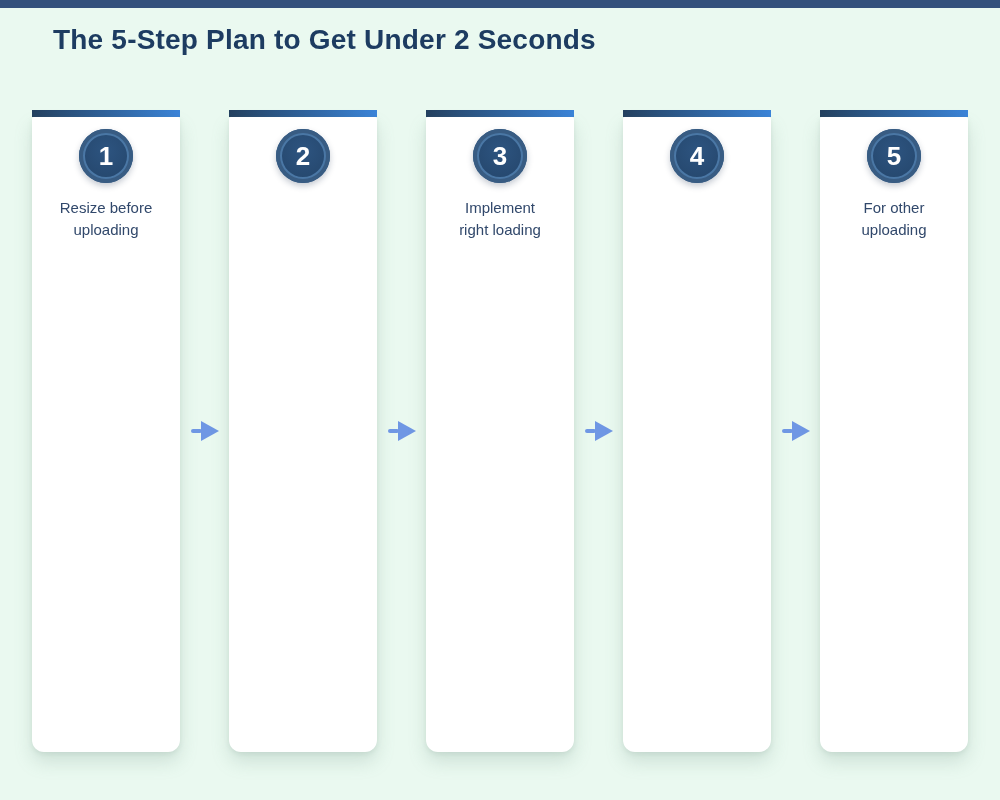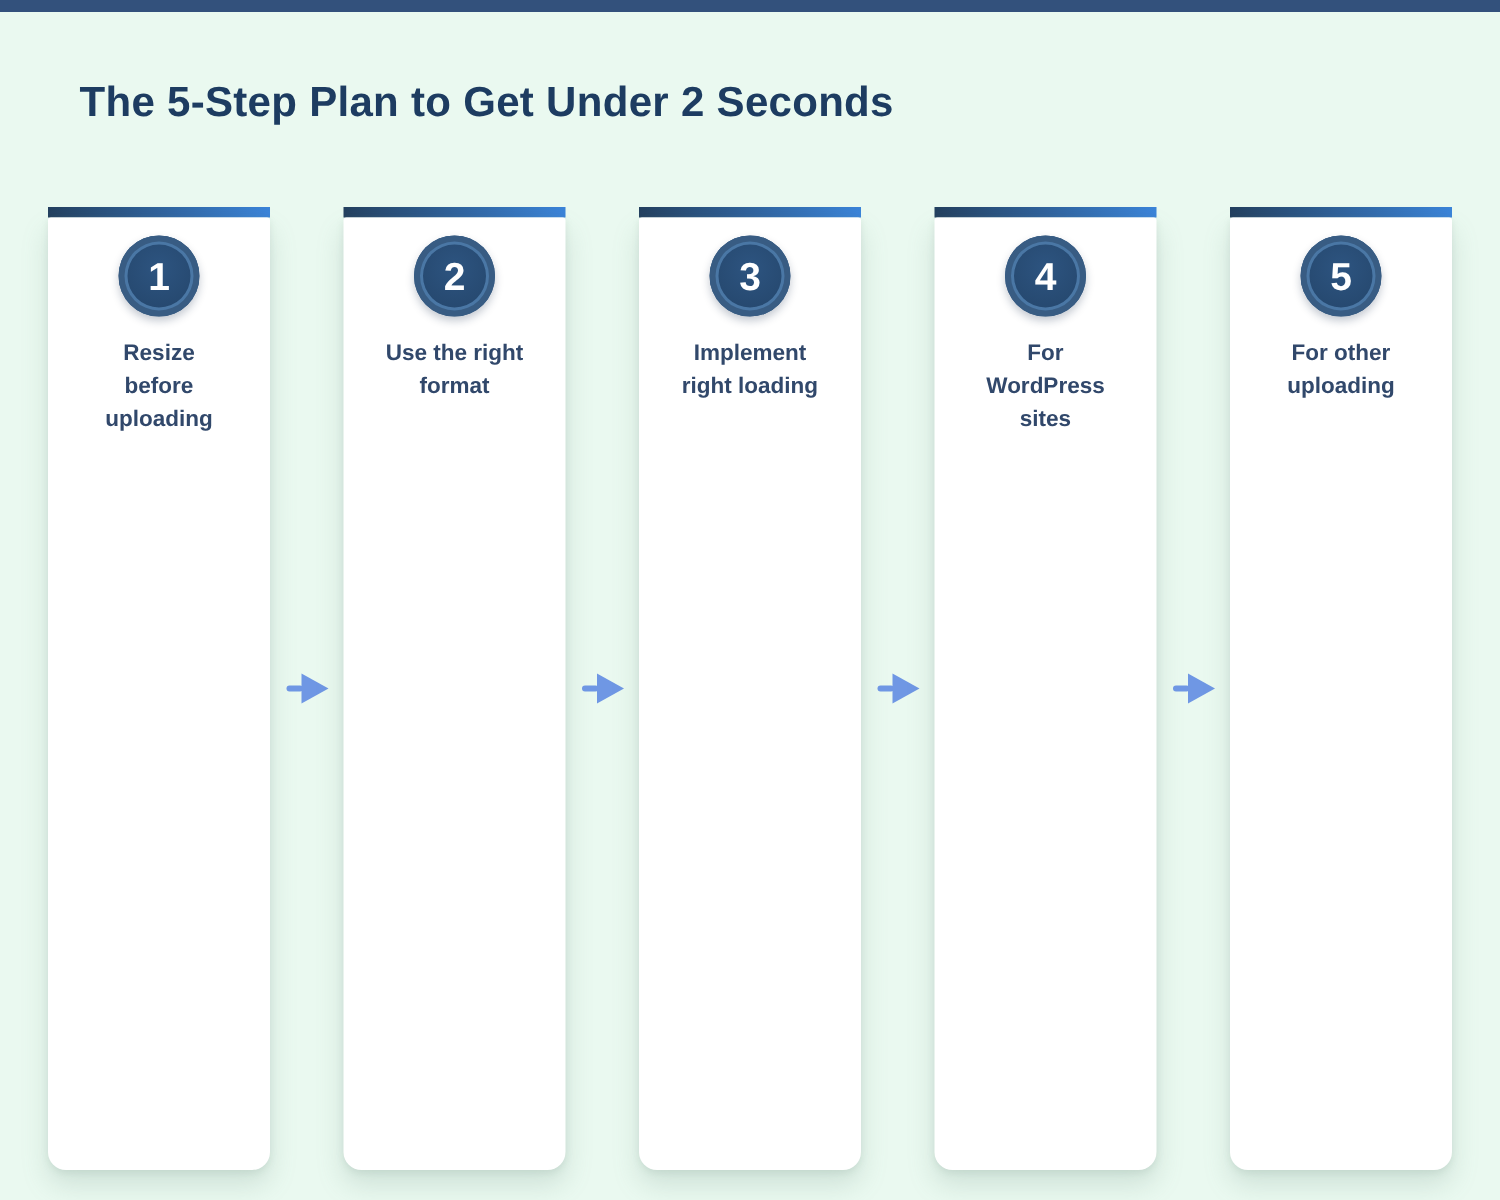--- a/index.html
+++ b/index.html
@@ -21,21 +21,21 @@
     width: 1000px; height: 800px;
     font-family: "Liberation Sans", "DejaVu Sans", sans-serif;
     background: var(--page-background);
     overflow: hidden;
   }
   .top-bar {
     width: 100%; height: 8px;
     background: var(--top-bar);
   }
   .page-title {
-    margin: 44px 53px 0;
+    margin: 16px 53px 0;
     font-size: 28px;
     font-weight: 700;
     letter-spacing: 0.2px;
     color: var(--title-text);
   }
   .flow {
     display: flex;
     margin: 54px 32px 0;
   }
   .step-col {
@@ -74,21 +74,20 @@
     font-weight: 700;
     flex: 0 0 auto;
   }
   .step-label {
     margin-top: 14px;
     max-width: 96px;
     text-align: center;
     font-size: 15px;
     line-height: 1.45;
     color: var(--step-label-text);
-    font-weight: bold;
   }
   .connector {
     flex: 1 1 auto;
     display: flex;
     align-items: center;
     justify-content: center;
   }
   .arrow {
     display: flex;
     align-items: center;
@@ -127,21 +126,20 @@
     <div class="arrow">
       <div class="arrow-stem"></div>
       <div class="arrow-head"></div>
     </div>
   </div>
 
   <div class="step-col">
     <div class="accent-bar"></div>
     <div class="card">
       <div class="step-circle">2</div>
-      <div class="step-label">Use the right format</div>
     </div>
   </div>
 
   <div class="connector">
     <div class="arrow">
       <div class="arrow-stem"></div>
       <div class="arrow-head"></div>
     </div>
   </div>
 
@@ -157,21 +155,20 @@
     <div class="arrow">
       <div class="arrow-stem"></div>
       <div class="arrow-head"></div>
     </div>
   </div>
 
   <div class="step-col">
     <div class="accent-bar"></div>
     <div class="card">
       <div class="step-circle">4</div>
-      <div class="step-label">For WordPress sites</div>
     </div>
   </div>
 
   <div class="connector">
     <div class="arrow">
       <div class="arrow-stem"></div>
       <div class="arrow-head"></div>
     </div>
   </div>
 

